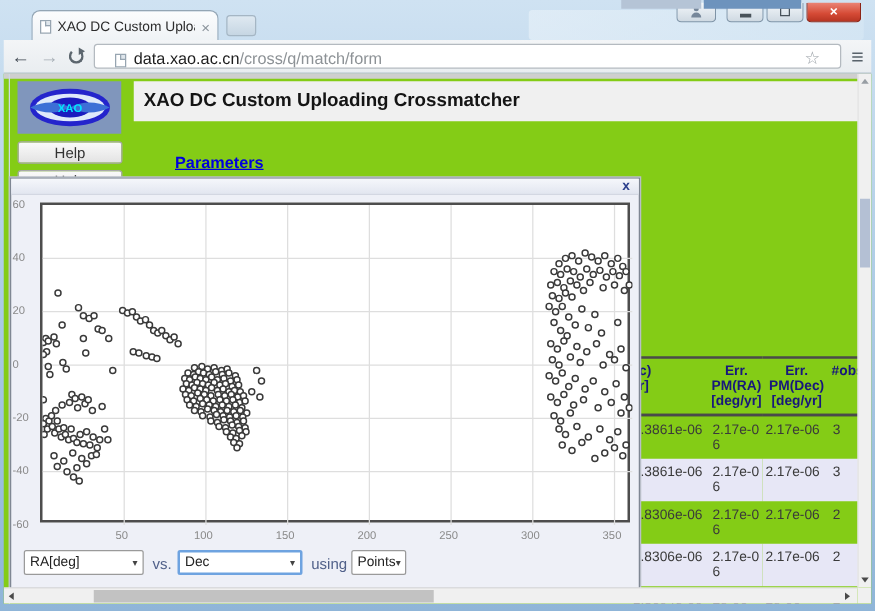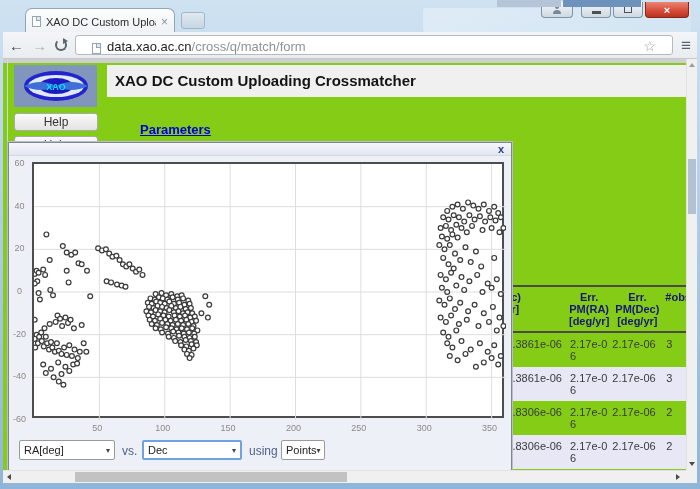--- a/index.html
+++ b/index.html
@@ -84,21 +84,21 @@
 
   
   .dialog{position:absolute;left:5px;top:83px;width:504px;height:329px;z-index:10;
     background:#eef0f7;border:1px solid #7f8793;box-shadow:0 0 0 1px #b9bec8;}
   .dlg-titlebar{position:absolute;left:0;right:0;top:0;height:13px;
     background:linear-gradient(180deg,#f5f7fb,#e2e6f0);border-bottom:1px solid #d3d7e2;}
   .dlg-close{position:absolute;right:7px;top:0;font-size:11px;font-weight:bold;color:#2b3f8c;line-height:13px;}
   .plot-frame{position:absolute;left:23px;top:19px;width:472px;height:256px;background:#fff;border:2px solid #4d4d4d;}
   .plot-frame svg{display:block;}
   .ticklabel{position:absolute;font-size:9px;color:#8a8a8a;}
-  .ticklabel.y{width:19px;text-align:center;}
+  .ticklabel.y{width:19px;text-align:left;}
   .ticklabel.x{width:24px;text-align:center;}
 
   .ctl-row{position:absolute;left:0;right:0;top:297px;height:22px;font-size:12px;color:#51618a;}
   .sel{position:absolute;height:20px;background:#fff;border:1px solid #9a9a9a;border-radius:2px;
     display:flex;align-items:center;justify-content:space-between;padding:0 4px;font-size:11px;color:#222;}
   .sel .arr{font-size:8px;color:#444;}
   .sel.focused{border:2px solid #6ea3e0;}
   .ctl-label{position:absolute;top:4px;}
 
   

